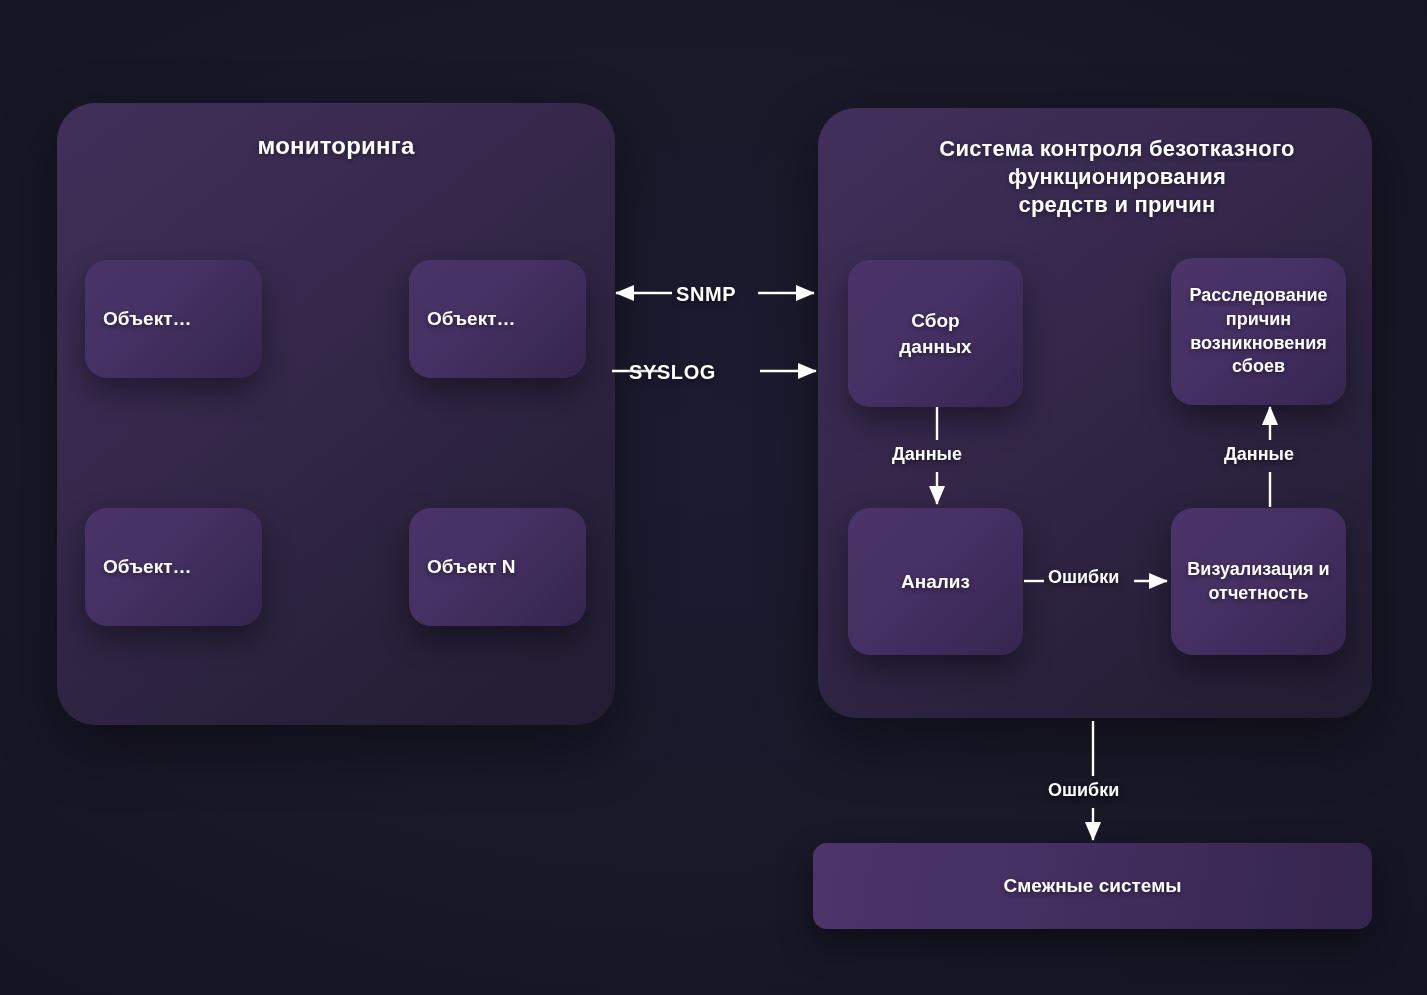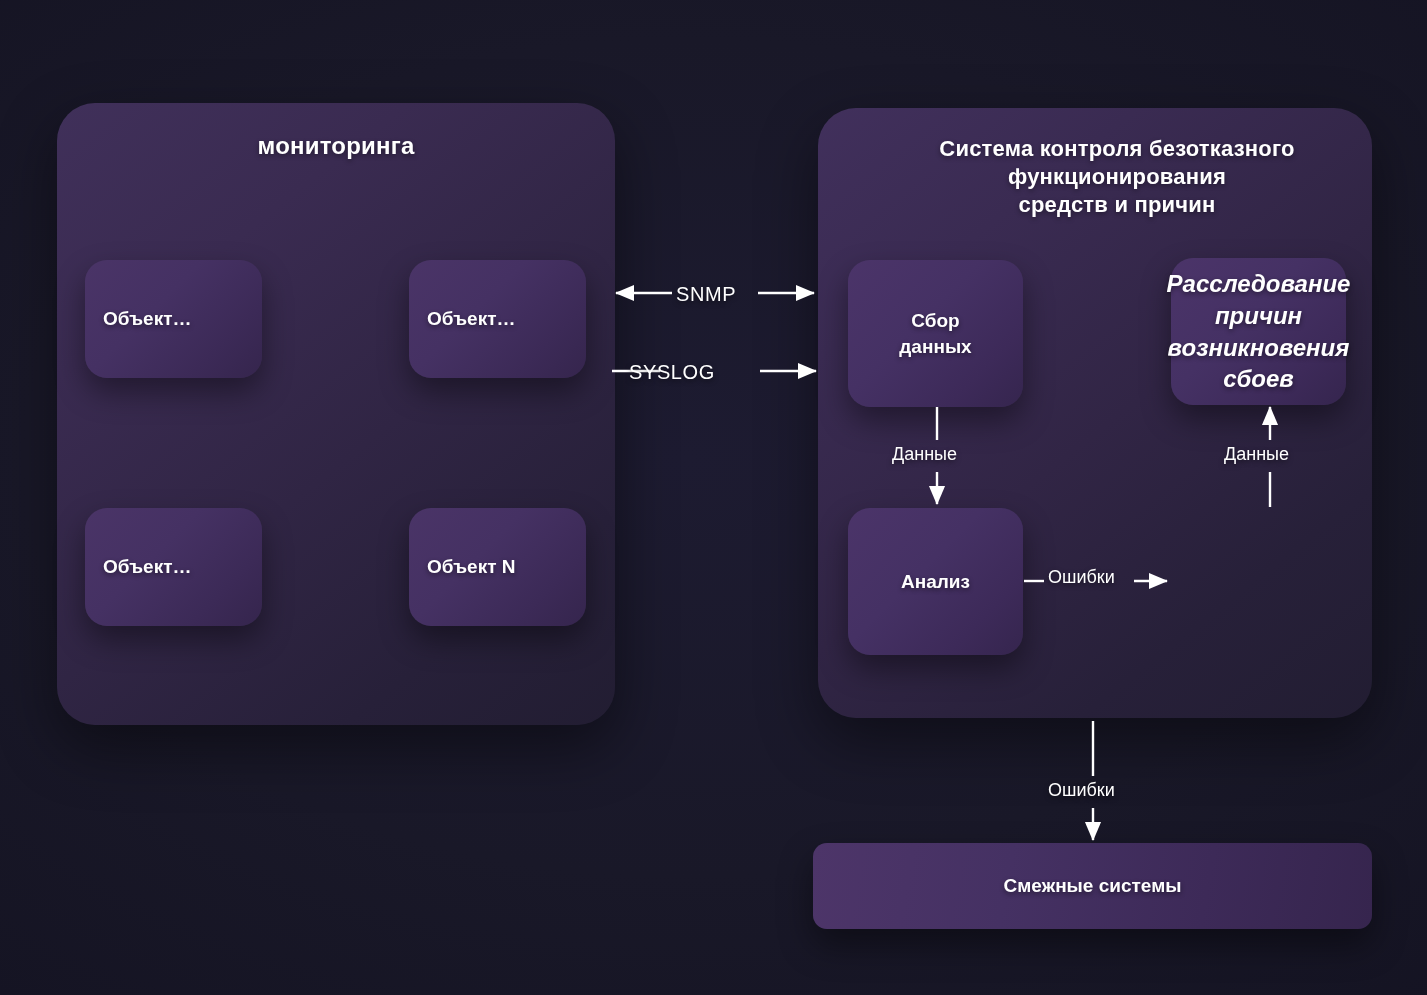--- a/index.html
+++ b/index.html
@@ -88,21 +88,21 @@
   }
   .card.proc {
     width: 175px;
     height: 147px;
     font-size: 19px;
     justify-content: center;
     text-align: center;
     padding: 0 12px;
     background: linear-gradient(135deg, #4b3469 0%, #453164 42%, #3d2a59 76%, #35254e 100%);
   }
-  .card.proc.dense { font-size: 24px; font-style: italic; }
+  .card.proc.dense { font-size: 18px; }
 
   #card-obj-1 { left: 85px;  top: 260px; }
   #card-obj-2 { left: 409px; top: 260px; }
   #card-obj-3 { left: 85px;  top: 508px; }
   #card-obj-4 { left: 409px; top: 508px; }
 
   #card-collect  { left: 848px;  top: 260px; }
   #card-analyze  { left: 848px;  top: 508px; }
   #card-investig { left: 1171px; top: 258px; }
   #card-visual   { left: 1171px; top: 508px; }
@@ -122,21 +122,21 @@
     align-items: center;
     justify-content: center;
     text-shadow: 0 2px 5px rgba(0,0,0,.45);
     box-shadow: 0 16px 34px rgba(0,0,0,.42);
   }
 
   
   .conn-label {
     position: absolute;
     color: #ffffff;
-    font-weight: normal;
+    font-weight: bold;
     white-space: nowrap;
     text-shadow: 0 2px 5px rgba(0,0,0,.5);
   }
   #label-snmp   { left: 676px; top: 283px; font-size: 20px; letter-spacing: .6px; }
   #label-syslog { left: 629px; top: 361px; font-size: 20px; letter-spacing: .6px; }
   #label-data-1 { left: 892px; top: 444px; font-size: 18px; }
   #label-data-2 { left: 1224px; top: 444px; font-size: 18px; }
   #label-errors-1 { left: 1048px; top: 567px; font-size: 18px; }
   #label-errors-2 { left: 1048px; top: 780px; font-size: 18px; }
 
@@ -195,20 +195,26 @@
       <div>сбоев</div>
     </div>
   </div>
 
   <div class="card proc" id="card-analyze">
     <div>
       <div>Анализ</div>
     </div>
   </div>
 
+  <div class="card proc dense" id="card-visual">
+    <div>
+      <div>Визуализация и</div>
+      <div>отчетность</div>
+    </div>
+  </div>
 
   <div id="card-adjacent">
     <span>Смежные системы</span>
   </div>
 
   <svg class="wires" viewBox="0 0 1427 995">
     <defs>
       <marker id="arrow-r" markerWidth="9" markerHeight="9" refX="7.6" refY="4" orient="auto">
         <path d="M0,0.6 L8,4 L0,7.4 Z" fill="#ffffff"></path>
       </marker>

